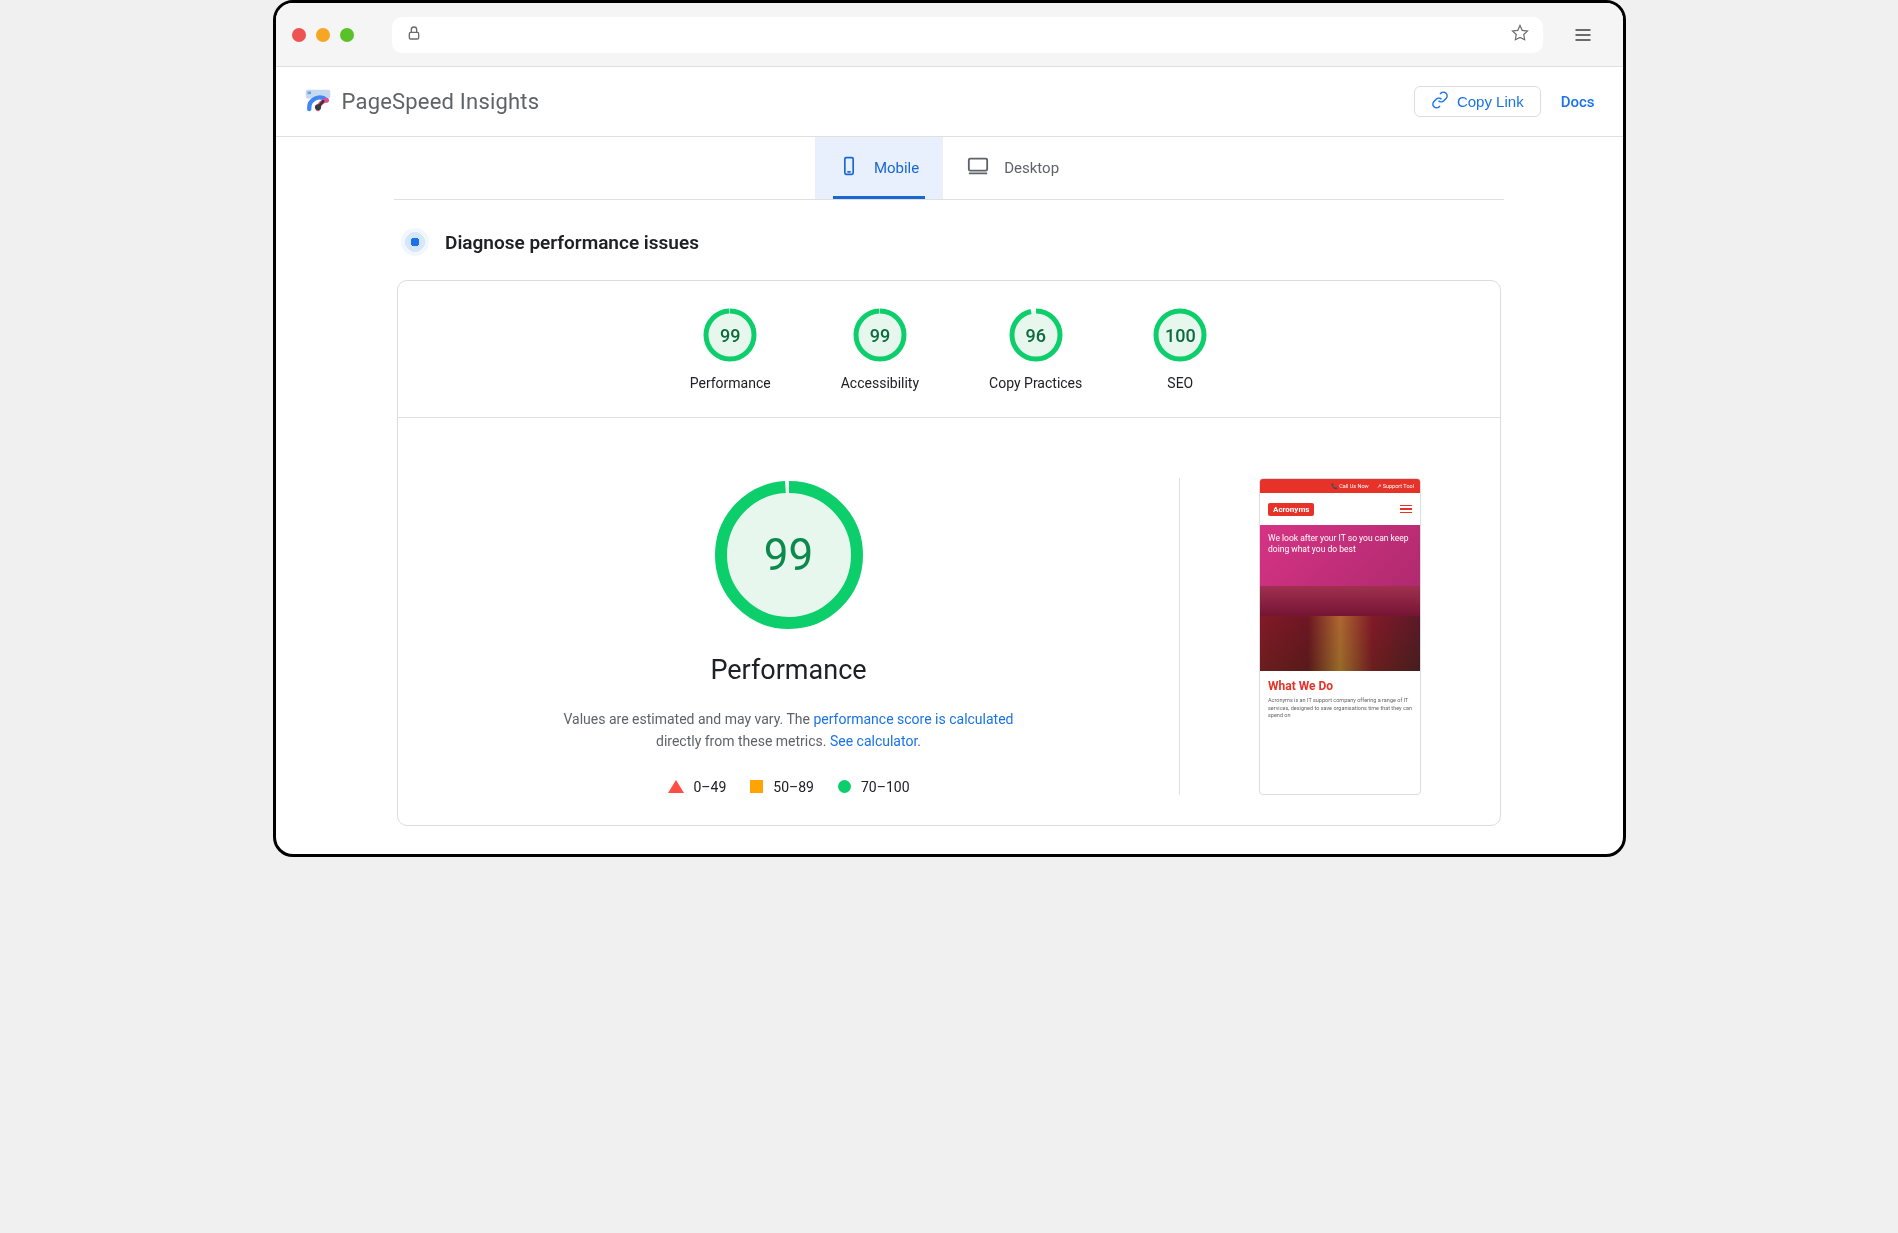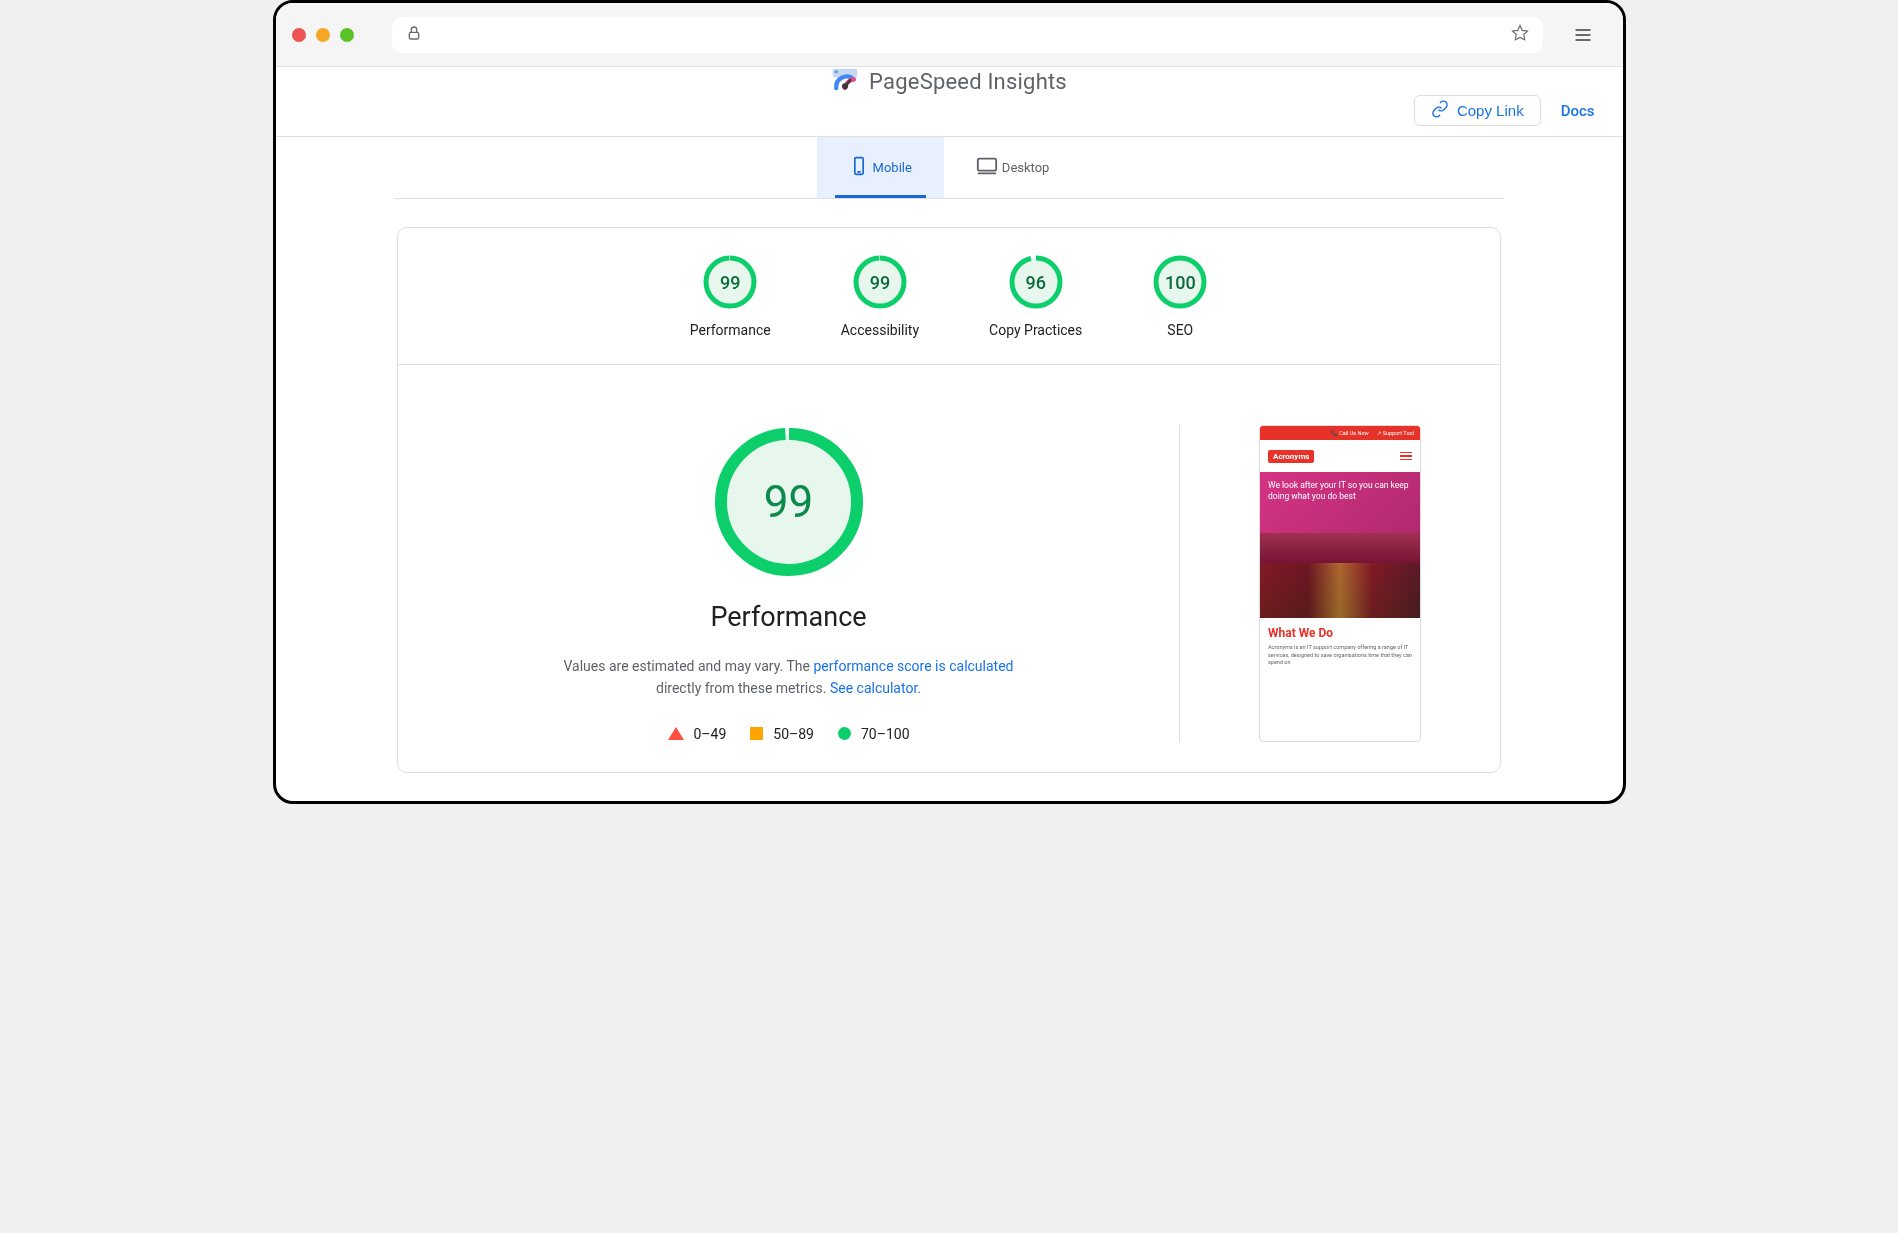--- a/index.html
+++ b/index.html
@@ -68,21 +68,20 @@
       align-items: center;
       justify-content: center;
       color: #6b6b6b;
     }
     .app-header {
       height: 70px;
       display: flex;
       align-items: center;
       padding: 0 28px;
       border-bottom: 1px solid #e0e0e0;
-      flex-direction: column;
     }
     .app-logo {
       display: flex;
       align-items: center;
       gap: 10px;
     }
     .logo-icon {
       width: 28px;
       height: 28px;
       position: relative;
@@ -125,23 +124,23 @@
     .tabs-container {
       display: flex;
       justify-content: center;
       border-bottom: 1px solid #e0e0e0;
       width: 1110px;
       margin: 0 auto;
     }
     .device-tab {
       display: flex;
       align-items: center;
-      gap: 4px;
-      padding: 18px 32px;
-      font-size: 13px;
+      gap: 15px;
+      padding: 18px 24px;
+      font-size: 15px;
       color: #5f6368;
       cursor: pointer;
       position: relative;
     }
     .device-tab.active {
       color: #1967d2;
       background: #e8f0fe;
     }
     .device-tab.active::after {
       content: "";
@@ -457,20 +456,24 @@
         <svg width="22" height="22" viewBox="0 0 24 24" fill="none" stroke="#5f6368" stroke-width="2">
           <rect x="2" y="4" width="20" height="13" rx="1.5"></rect>
           <line x1="2" y1="20" x2="22" y2="20"></line>
         </svg>
       </span>
       <span>Desktop</span>
     </div>
   </div>
 
   <div class="content-area">
+    <div class="diagnose-header">
+      <div class="diagnose-icon"></div>
+      <div class="diagnose-title">Diagnose performance issues</div>
+    </div>
 
     <div class="report-card">
       <div class="scores-row">
         <div class="score-item">
           <div class="score-circle-small">
             <svg width="56" height="56" viewBox="0 0 56 56">
               <circle cx="28" cy="28" r="24" fill="#e8f7ee"></circle>
               <circle cx="28" cy="28" r="24" fill="none" stroke="#0cce6b" stroke-width="5" stroke-dasharray="149.2 150.8" stroke-linecap="butt"></circle>
             </svg>
             <span class="score-value">99</span>

